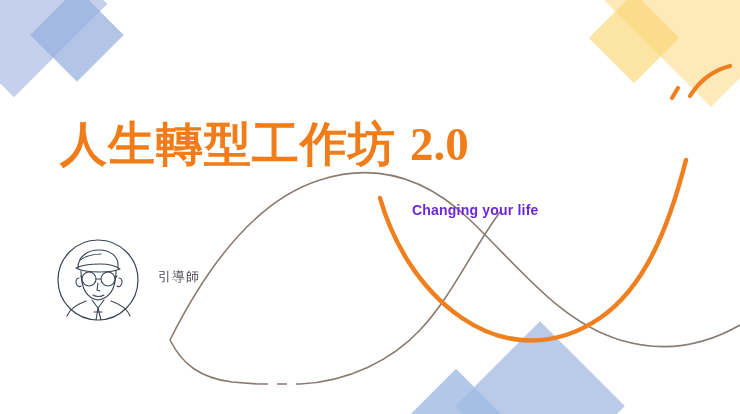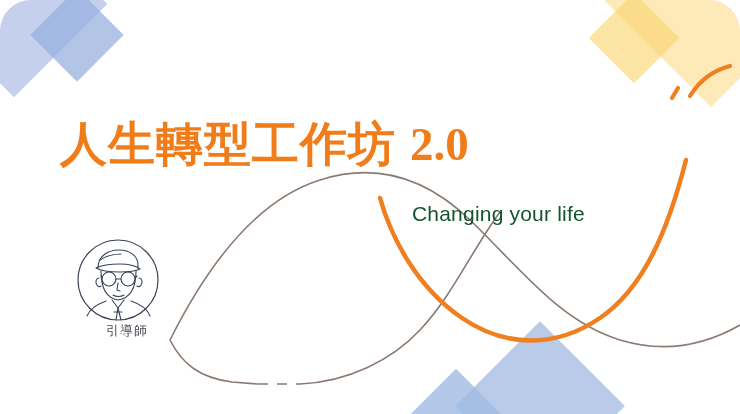--- a/index.html
+++ b/index.html
@@ -7,21 +7,20 @@
     padding: 0;
     background: #ffffff;
   }
   #slide {
     position: relative;
     width: 740px;
     height: 414px;
     background: #ffffff;
     overflow: hidden;
     font-family: "Liberation Sans", "DejaVu Sans", sans-serif;
-    border-radius: 31px;
   }
 
   
   .diamond {
     position: absolute;
     transform: rotate(45deg);
   }
   #dia-blue-tl-big {
     left: -52px; top: -62px;
     width: 132px; height: 132px;
@@ -77,35 +76,33 @@
     font-family: "Liberation Serif", "DejaVu Serif", serif;
     font-weight: 700;
     letter-spacing: 0;
   }
 
   
   #tagline {
     position: absolute;
     left: 412px;
     top: 202px;
-    font-size: 21px;
-    font-weight: 400;
-    color: #14532d;
+    font-size: 14px;
+    font-weight: 700;
+    color: #6d28d9;
     letter-spacing: 0.2px;
     white-space: nowrap;
   }
 
   
   #presenter {
     position: absolute;
-    left: 76px;
+    left: 56px;
     top: 238px;
     display: flex;
-    align-items: center;
-    flex-direction: column;
   }
   #avatar {
     width: 84px;
     height: 84px;
     flex: 0 0 auto;
   }
   #presenter-text {
     margin-left: 18px;
     display: flex;
     flex-direction: column;

